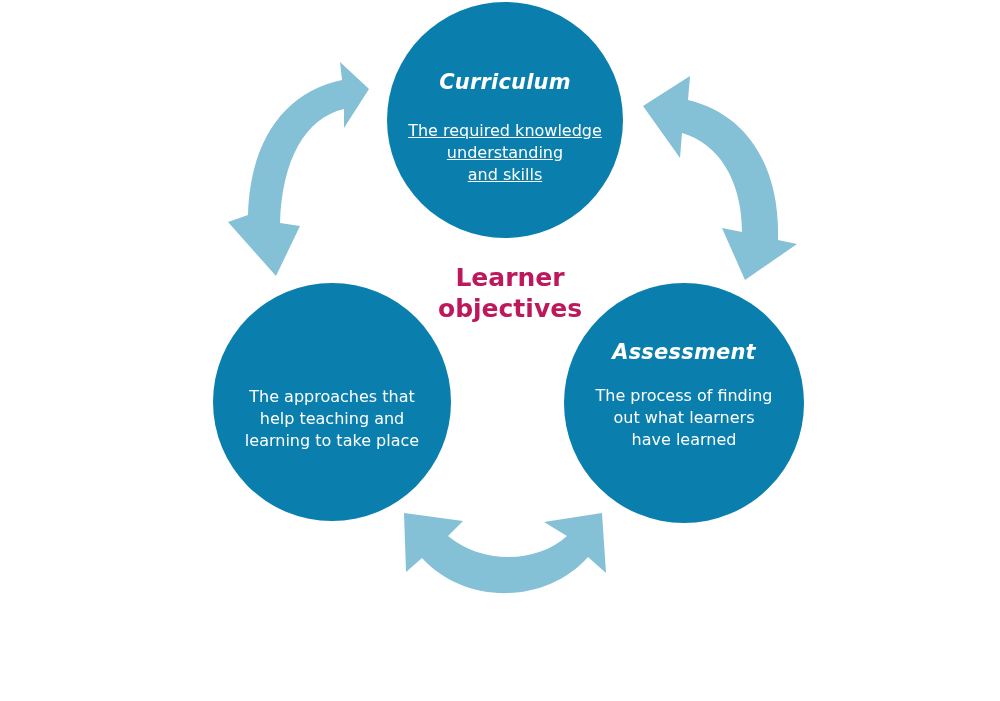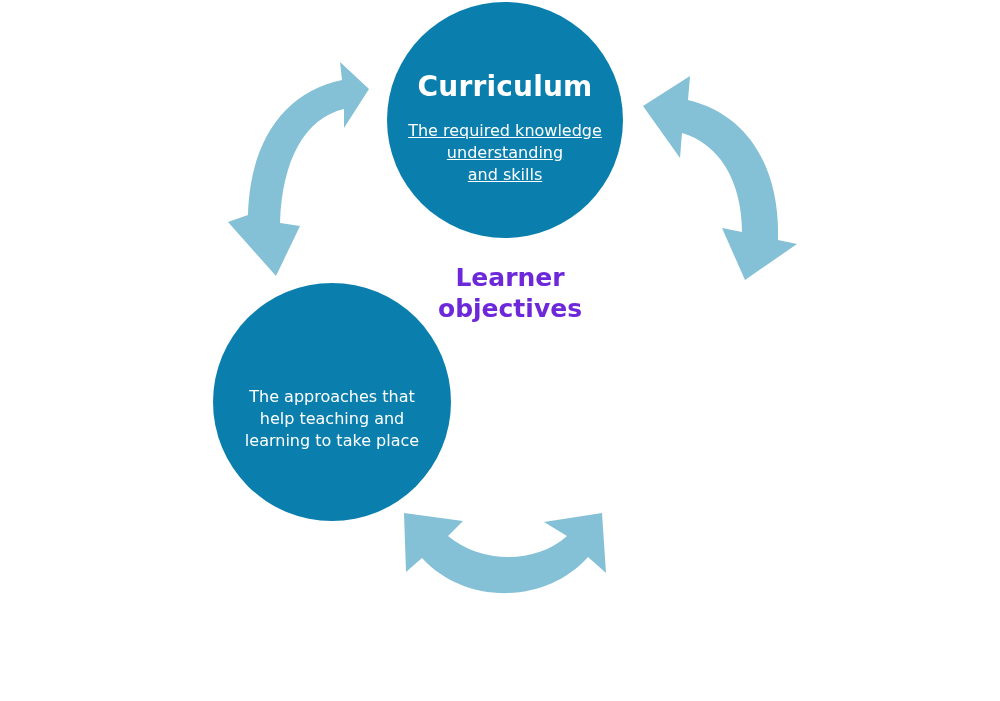--- a/index.html
+++ b/index.html
@@ -25,41 +25,42 @@
       border-radius: 50%;
       background: var(--circle-color, #0a7fad);
       color: #ffffff;
       text-align: center;
       box-sizing: border-box;
     }
     .circle-title {
       position: absolute;
       left: 0; right: 0;
       font-weight: bold;
-      font-size: 28px;
+      font-size: 21px;
       letter-spacing: 0.2px;
+      font-style: italic;
     }
     .circle-desc {
       position: absolute;
       left: 0; right: 0;
       font-size: 16px;
       line-height: 22px;
       white-space: pre-line;
     }
     .label {
       position: absolute;
       color: #231f20;
       font-size: 16px;
       line-height: 22px;
       text-align: center;
       white-space: pre-line;
     }
     .center-label {
       position: absolute;
-      color: #6d28d9;
+      color: #be185d;
       font-size: 25px;
       font-weight: bold;
       line-height: 31px;
       text-align: center;
       white-space: pre-line;
     }
     svg.arrow {
       position: absolute;
       left: 0; top: 0;
       overflow: visible;
@@ -118,20 +119,26 @@
 understanding
 and skills</div>
   </div>
 
   <div class="circle" style="left:213px; top:283px; width:238px; height:238px;">
     <div class="circle-desc" style="top:103px;">The approaches that
 help teaching and
 learning to take place</div>
   </div>
 
+  <div class="circle" style="left:564px; top:283px; width:240px; height:240px;">
+    <div class="circle-title" style="top:57px;">Assessment</div>
+    <div class="circle-desc" style="top:102px;">The process of finding
+out what learners
+have learned</div>
+  </div>
 
   <div class="center-label" style="left:420px; top:262px; width:180px;">Learner
 objectives</div>
 
 
 
 
 </div>
 
 </body></html>

